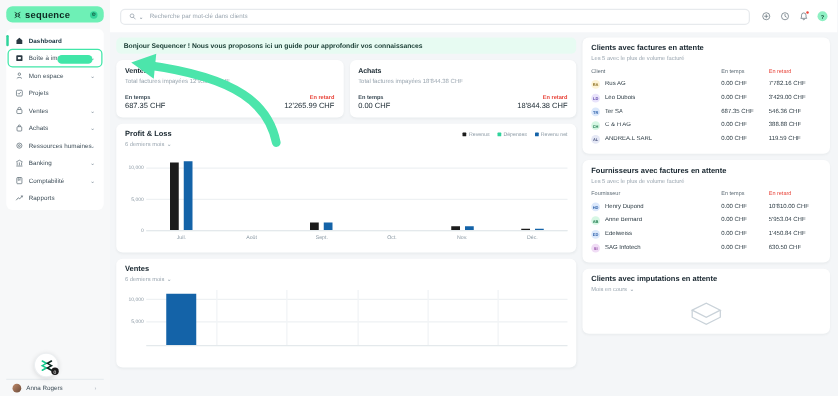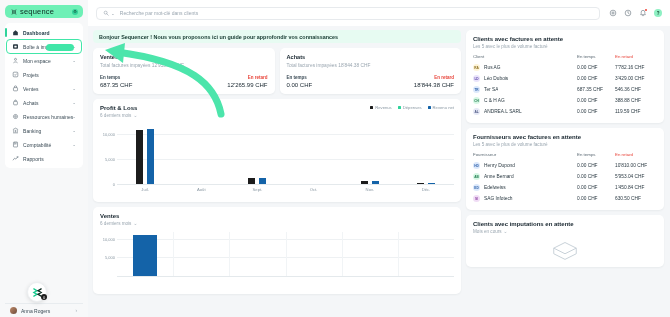--- a/index.html
+++ b/index.html
@@ -19,21 +19,21 @@
     display:flex; flex-direction:column;
     padding:5px 5px 0 5px;
   }
   .logo-bar {
     height:13px; border-radius:5px; background:#6ef0b6;
     display:flex; align-items:center; padding:0 6px;
     position:relative;
   }
   .logo-mark { width:6px; height:6px; flex:0 0 auto; }
   .logo-text {
-    font-size:7.5px; font-weight:400; color:#0e2a22; letter-spacing:.2px;
+    font-size:7.5px; font-weight:700; color:#0e2a22; letter-spacing:.2px;
     margin-left:3px;
   }
   .logo-badge {
     position:absolute; right:5px; top:50%; transform:translateY(-50%);
     width:6px; height:6px; border-radius:50%;
     background:#34d39a; color:#0c3a2a; font-size:4px;
     display:flex; align-items:center; justify-content:center;
   }
   .nav { margin-top:5px; background:#fff; border-radius:5px; padding:2px 0; flex:0 0 auto; }
   .nav-item {

